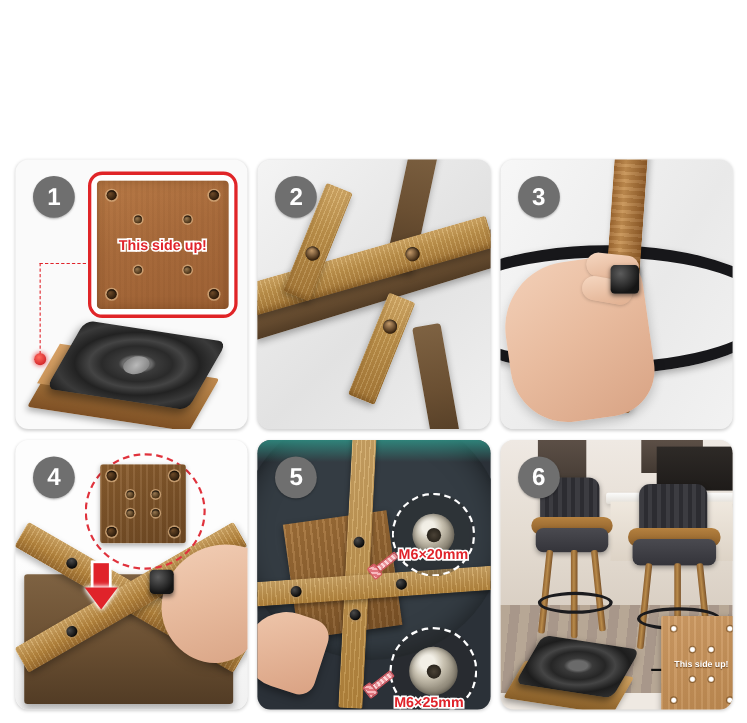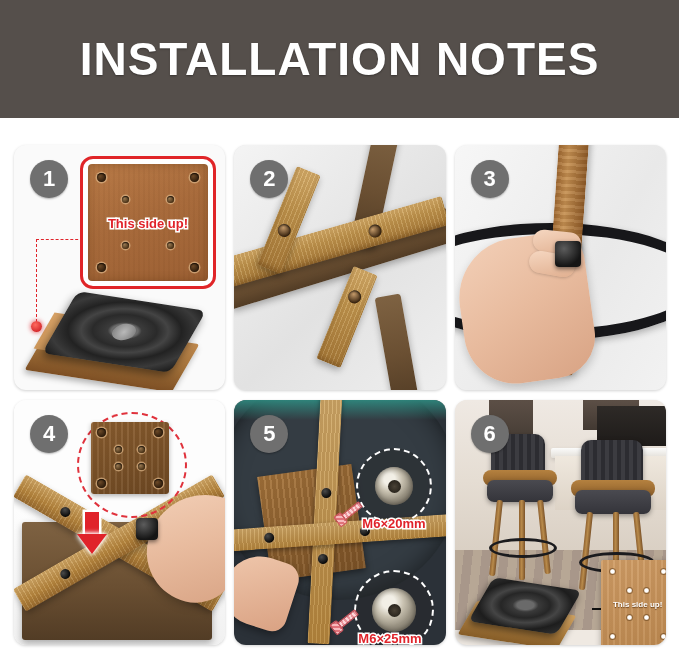--- a/index.html
+++ b/index.html
@@ -338,23 +338,20 @@
     position:absolute;width:5px;height:5px;border-radius:50%;
     background:radial-gradient(circle,#fff 0 45%,#8a6133 100%);
     box-shadow:0 0 0 1px rgba(90,55,20,.5);
   }
 </style>
 </head>
 <body>
 
 <div class="page">
 
-  <div class="header">
-    <div class="header-title">INSTALLATION NOTES</div>
-  </div>
 
   <div class="grid">
 
     <div class="panel p1">
       <div class="badge">1</div>
 
       <div class="callout-h"></div>
       <div class="callout-v"></div>
       <div class="callout-dot"></div>
 
@@ -470,21 +467,21 @@
 
       <div class="zoom-circle" style="left:122px;top:48px;width:72px;height:72px">
         <div class="nut-metal">
           <div class="nut-hole"></div>
         </div>
       </div>
       <div class="bolt-icon" style="left:100px;top:106px;transform:rotate(-38deg);width:32px;height:14px">
         <div class="b-head"></div>
           <div class="b-shaft"></div>
       </div>
-      <div class="spec-label" style="left:128px;top:116px">M6×20mm</div>
+      <div class="spec-label" style="left:128px;top:96px">M6×20mm</div>
 
       <div class="zoom-circle" style="left:120px;top:170px;width:76px;height:76px">
         <div class="nut-metal" style="width:44px;height:44px;margin:-22px 0 0 -22px">
           <div class="nut-hole"></div>
         </div>
       </div>
       <div class="bolt-icon" style="left:96px;top:214px;transform:rotate(-38deg);width:32px;height:14px">
         <div class="b-head"></div>
           <div class="b-shaft"></div>
       </div>

